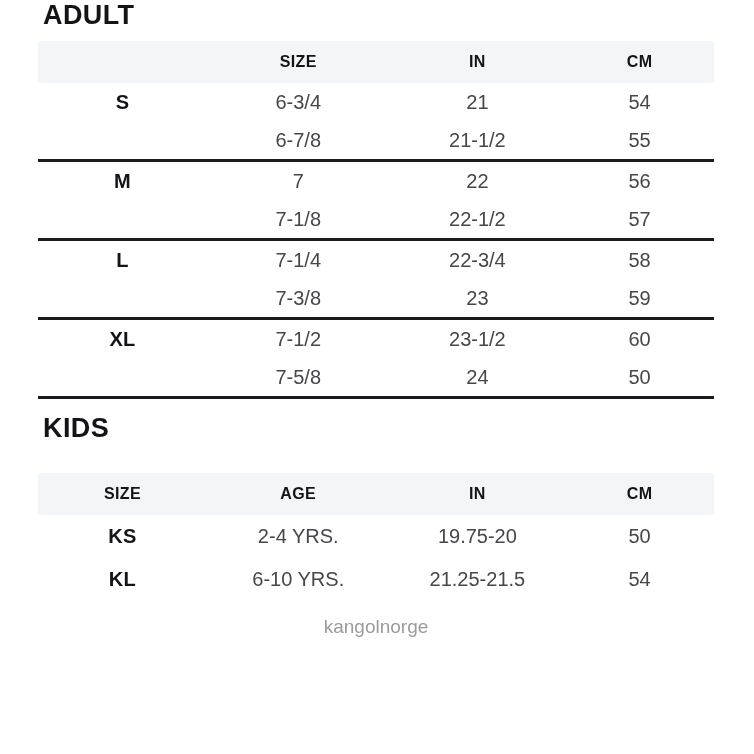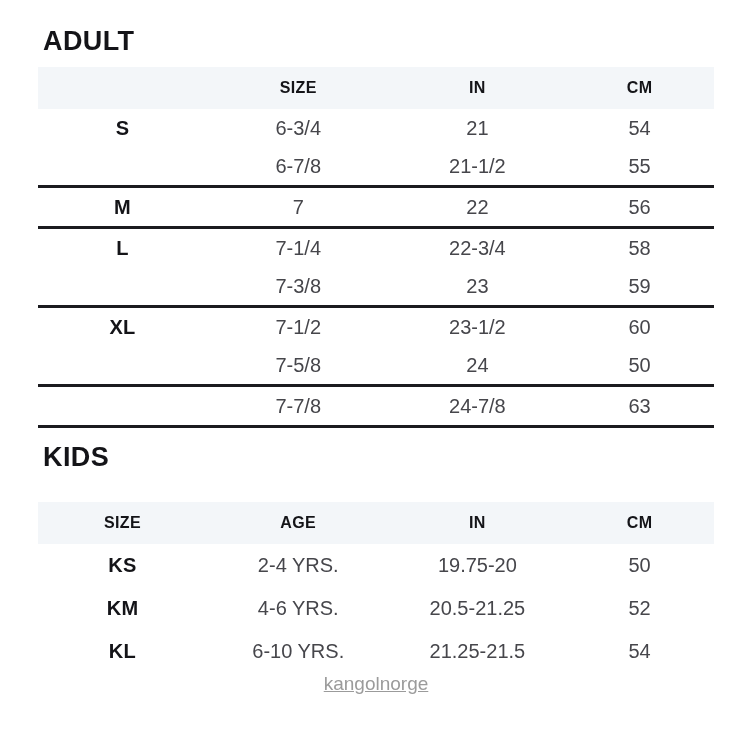--- a/index.html
+++ b/index.html
@@ -2,21 +2,21 @@
 <html style="--page-bg: #ffffff; --band-bg: #f3f6f9; --rule-color: #1b1b1f; --text-dark: #141418; --text-data: #46464b; --footer-color: #9b9b9b;"><head>
 <meta charset="utf-8">
 <style>
   html, body { margin: 0; padding: 0; }
   body {
     width: 754px; height: 754px;
     background: var(--page-bg, #ffffff);
     font-family: "Liberation Sans", sans-serif;
     overflow: hidden;
   }
-  .page { margin-left: 38px; width: 676px; padding-top: 26px; }
+  .page { margin-left: 38px; width: 676px; }
 
   .section-title {
     font-size: 27px; line-height: 30px; font-weight: 800;
     color: var(--text-dark, #141418); letter-spacing: .4px;
     margin: 0 0 11px 5px;
   }
   .kids-title { margin-top: 14px; margin-bottom: 30px; }
 
   table.size-table { width: 676px; border-collapse: collapse; table-layout: fixed; }
   .size-table col.c1 { width: 25%; }
@@ -33,22 +33,22 @@
     height: 38px; padding: 0; text-align: center;
     font-size: 20px; font-weight: 400; color: var(--text-data, #46464b);
   }
   table.kids td { height: 43px; }
   .size-table td.size-label {
     font-weight: 700; color: var(--text-dark, #141418); letter-spacing: .3px;
   }
   tbody.ruled { border-bottom: 3px solid var(--rule-color, #1b1b1f); }
 
   .footer {
-    width: 676px; text-align: center; margin-top: 1px;
-    font-size: 19px; line-height: 20px; color: var(--footer-color, #9b9b9b); text-decoration: underline;
+    width: 676px; text-align: center; margin-top: 16px;
+    font-size: 19px; line-height: 20px; color: var(--footer-color, #9b9b9b);
   }
 </style>
 </head>
 <body>
 
 <div class="page">
 
   <div class="section-title">ADULT</div>
 
   <table class="size-table adult">
@@ -80,20 +80,26 @@
           <td>55</td>
         </tr>
       </tbody>
       <tbody class="ruled">
         <tr>
           <td class="size-label">M</td>
           <td>7</td>
           <td>22</td>
           <td>56</td>
         </tr>
+        <tr>
+          <td class="size-label"></td>
+          <td>7-1/8</td>
+          <td>22-1/2</td>
+          <td>57</td>
+        </tr>
       </tbody>
       <tbody class="ruled">
         <tr>
           <td class="size-label">L</td>
           <td>7-1/4</td>
           <td>22-3/4</td>
           <td>58</td>
         </tr>
         <tr>
           <td class="size-label"></td>
@@ -110,26 +116,20 @@
           <td>60</td>
         </tr>
         <tr>
           <td class="size-label"></td>
           <td>7-5/8</td>
           <td>24</td>
           <td>50</td>
         </tr>
       </tbody>
       <tbody class="ruled">
-        <tr>
-          <td class="size-label"></td>
-          <td>7-7/8</td>
-          <td>24-7/8</td>
-          <td>63</td>
-        </tr>
       </tbody>
     </table>
 
   <div class="section-title kids-title">KIDS</div>
 
   <table class="size-table kids">
     <colgroup>
       <col class="c1">
         <col class="c2">
         <col class="c3">
@@ -144,26 +144,20 @@
         </tr>
     </thead>
     <tbody>
         <tr>
           <td class="size-label">KS</td>
           <td>2-4 YRS.</td>
           <td>19.75-20</td>
           <td>50</td>
         </tr>
         <tr>
-          <td class="size-label">KM</td>
-          <td>4-6 YRS.</td>
-          <td>20.5-21.25</td>
-          <td>52</td>
-        </tr>
-        <tr>
           <td class="size-label">KL</td>
           <td>6-10 YRS.</td>
           <td>21.25-21.5</td>
           <td>54</td>
         </tr>
       </tbody>
   </table>
 
   <div class="footer">kangolnorge</div>
 

